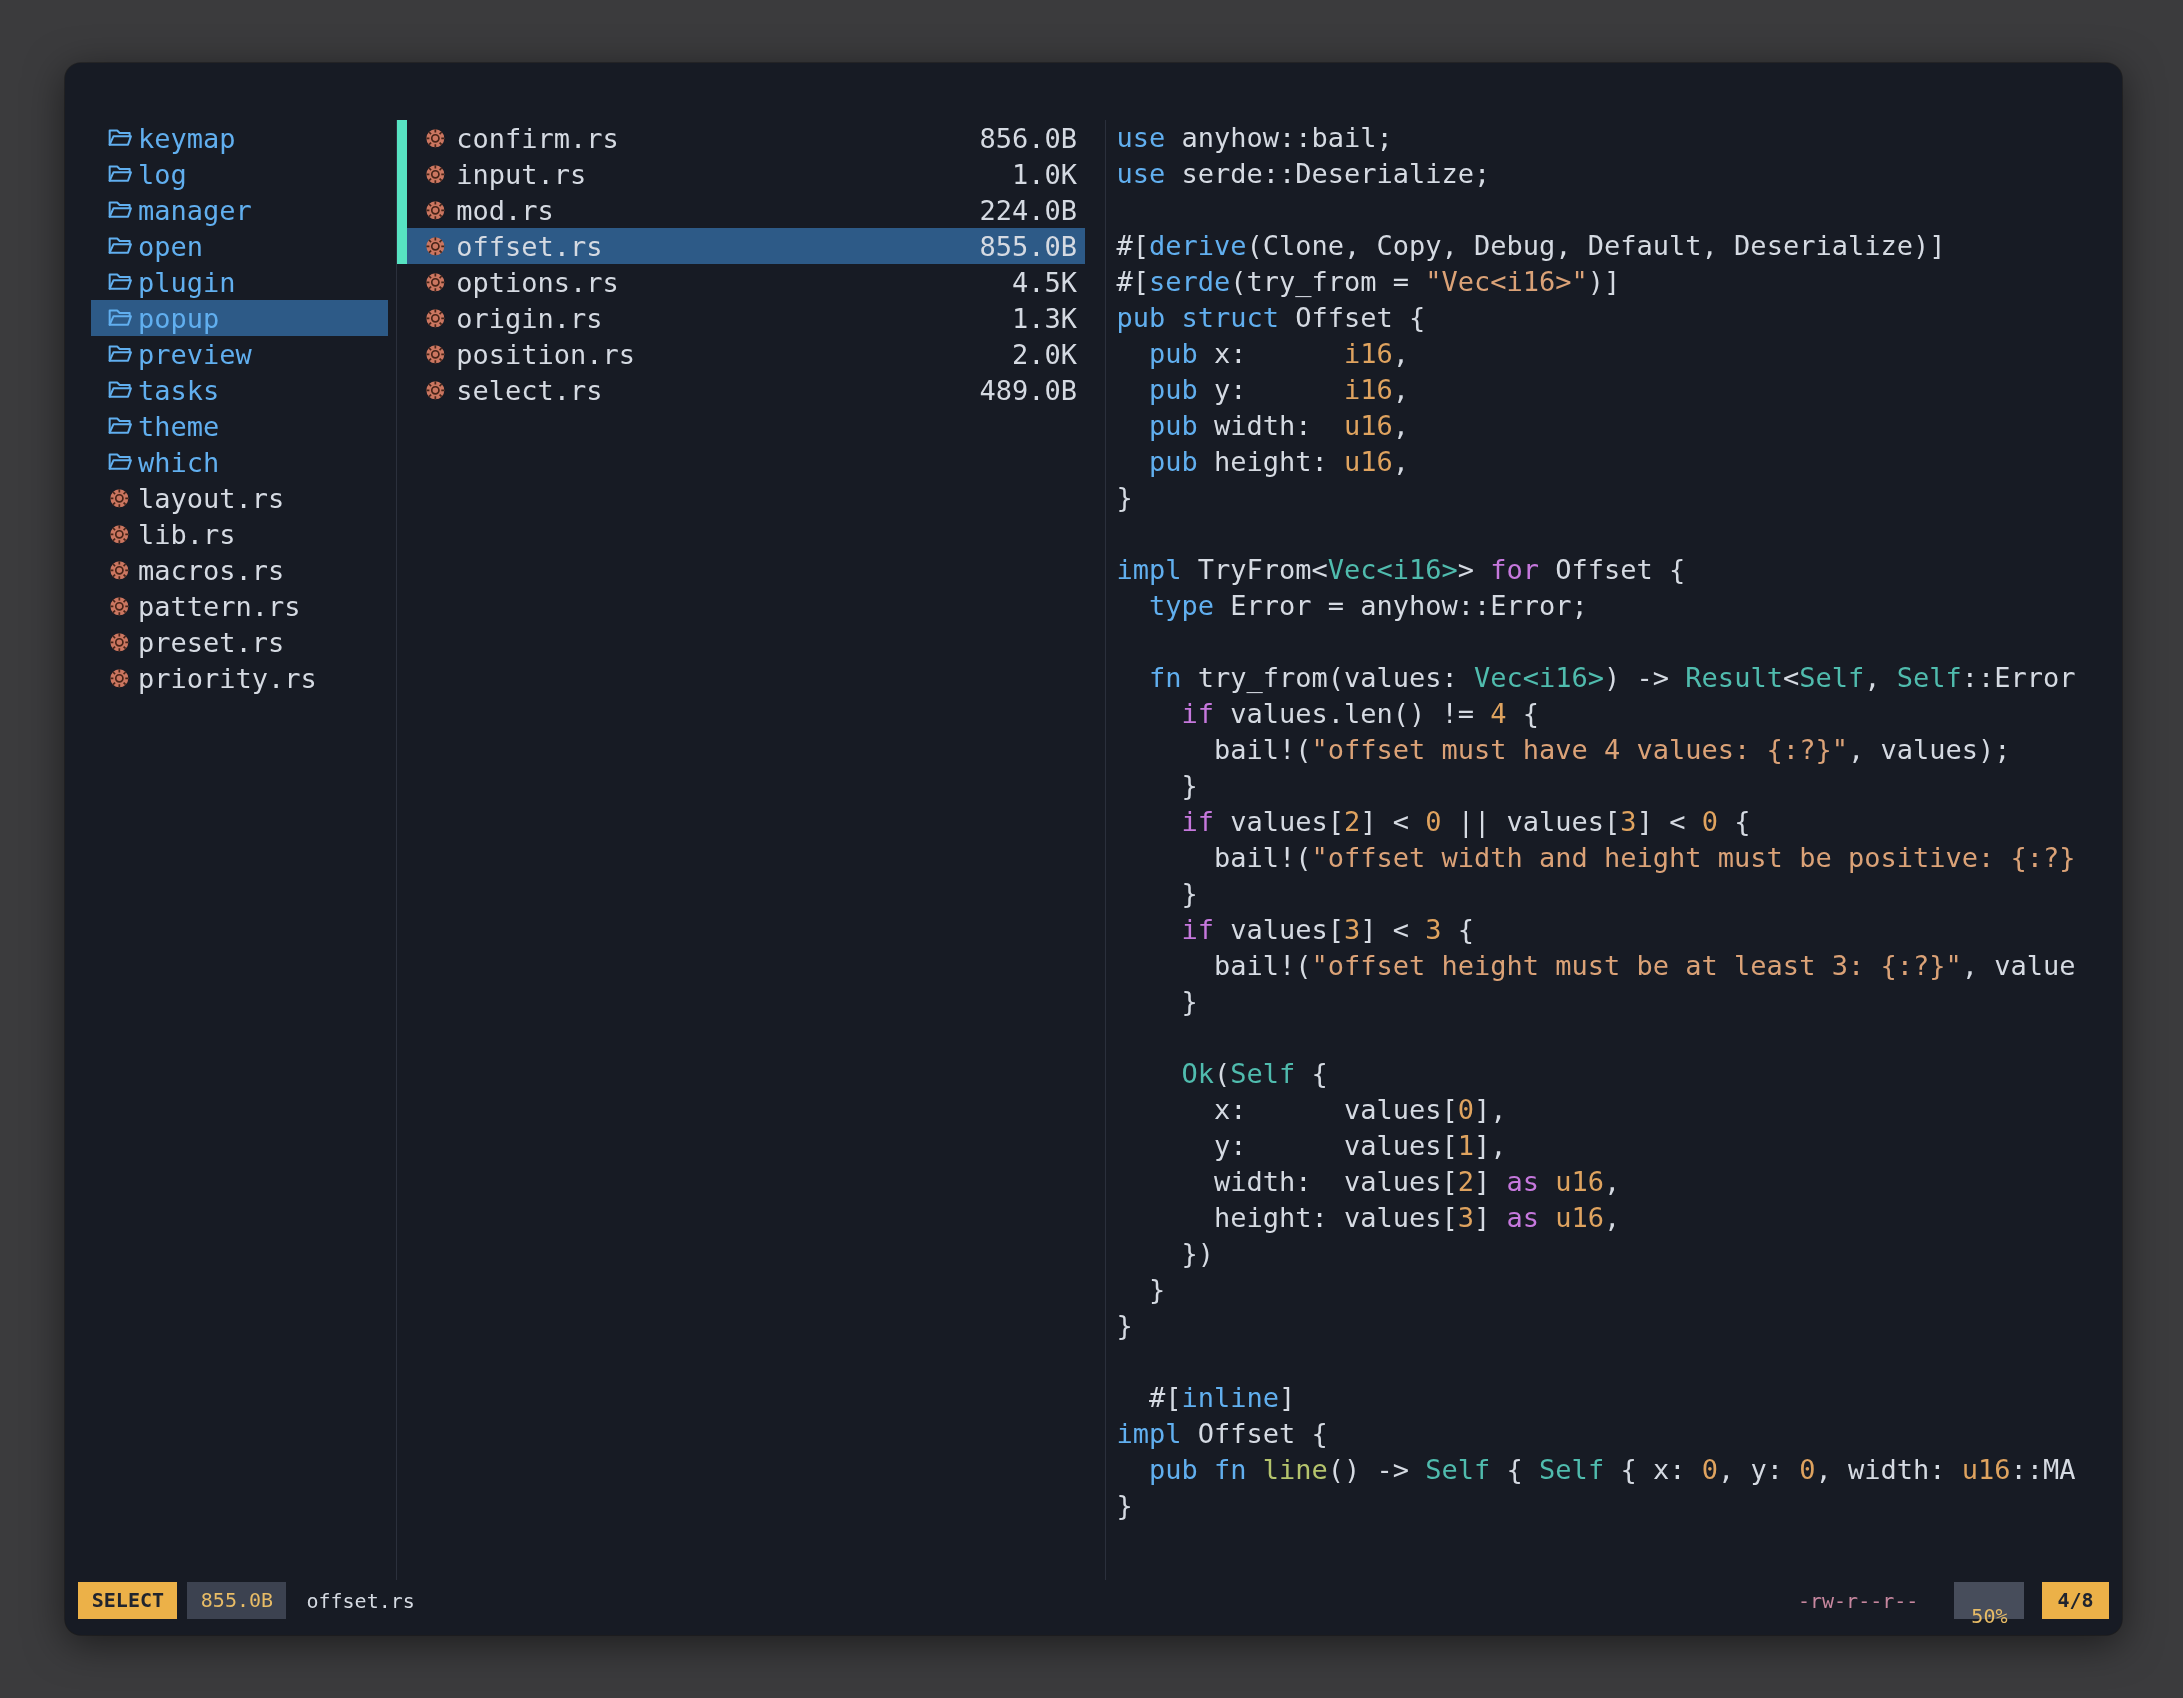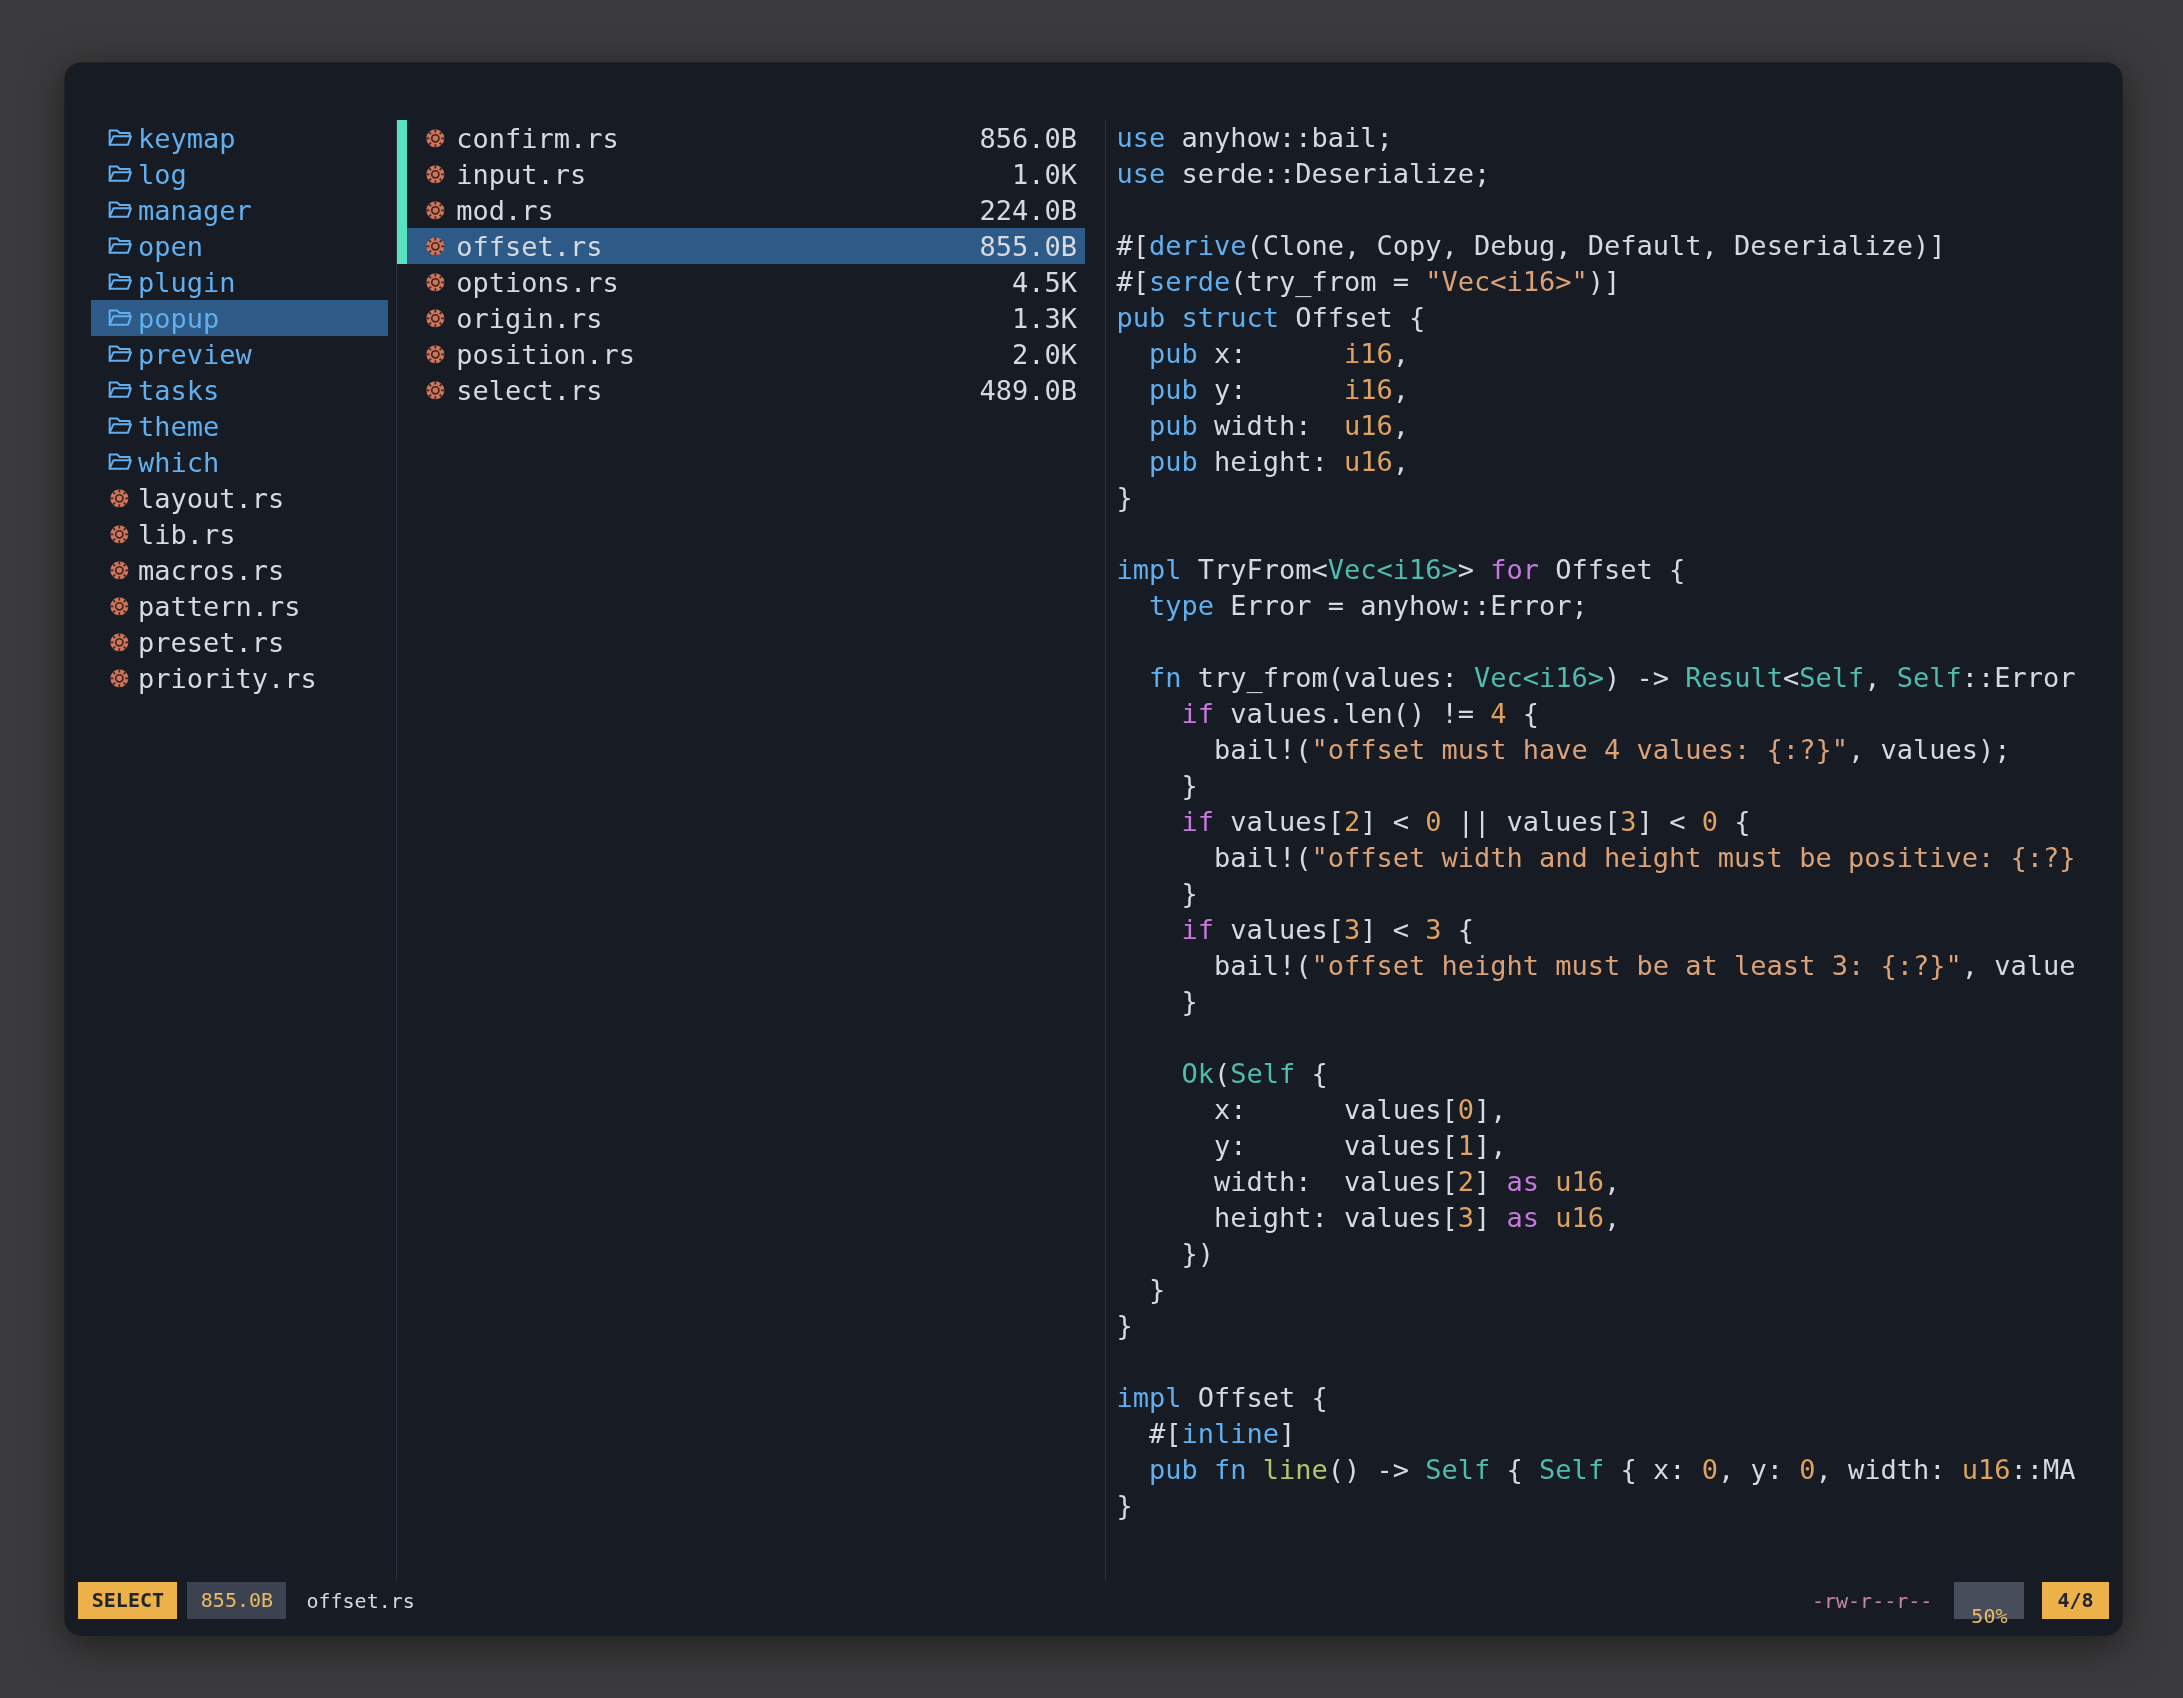--- a/index.html
+++ b/index.html
@@ -63,21 +63,21 @@
   
   .statusbar {
     height:55px; display:flex; align-items:center;
     padding:0 13.4px 13.4px 13.4px; font-size:20px;
   }
   .chip { height:37px; line-height:37px; padding:0 13.4px; flex:none; }
   .chip.mode { background:var(--amber,#ecb148); color:var(--chipTextDark,#20242e); font-weight:bold; }
   .chip.szchip { background:var(--chipDark,#3c4250); color:var(--yellowText,#e8bc66); margin-left:10px; }
   .sb-filename { margin-left:20px; color:var(--fg,#d5dae2); }
   .sb-spacer { flex:1; }
-  .sb-perms { color:var(--permsPink,#c7879f); margin-right:22px; }
+  .sb-perms { color:var(--permsPink,#c7879f); margin-right:36px; }
   .chip.pct { background:var(--chipGray,#474d5b); color:var(--yellowText,#e8bc66); padding:16px 17px; }
   .chip.pos { background:var(--amber,#ecb148); color:var(--chipTextDark,#20242e); font-weight:bold; margin-left:18px; padding:0 15px; }
 </style>
 </head>
 <body>
 
 <div class="page">
   <div class="window">
     <div class="content">
       <aside class="sidebar" id="sidebar">
@@ -375,22 +375,22 @@
           <div class="cline">&nbsp;</div>
           <div class="cline"><span class="t-fg">    </span><span class="t-teal">Ok</span><span class="t-fg">(</span><span class="t-teal">Self</span><span class="t-fg"> {</span></div>
           <div class="cline"><span class="t-fg">      x:      values[</span><span class="t-num">0</span><span class="t-fg">],</span></div>
           <div class="cline"><span class="t-fg">      y:      values[</span><span class="t-num">1</span><span class="t-fg">],</span></div>
           <div class="cline"><span class="t-fg">      width:  values[</span><span class="t-num">2</span><span class="t-fg">] </span><span class="t-pur">as</span><span class="t-fg"> </span><span class="t-typ">u16</span><span class="t-fg">,</span></div>
           <div class="cline"><span class="t-fg">      height: values[</span><span class="t-num">3</span><span class="t-fg">] </span><span class="t-pur">as</span><span class="t-fg"> </span><span class="t-typ">u16</span><span class="t-fg">,</span></div>
           <div class="cline"><span class="t-fg">    })</span></div>
           <div class="cline"><span class="t-fg">  }</span></div>
           <div class="cline"><span class="t-fg">}</span></div>
           <div class="cline">&nbsp;</div>
+          <div class="cline"><span class="t-fg">  #[</span><span class="t-kw">inline</span><span class="t-fg">]</span></div>
           <div class="cline"><span class="t-kw">impl</span><span class="t-fg"> Offset {</span></div>
-          <div class="cline"><span class="t-fg">  #[</span><span class="t-kw">inline</span><span class="t-fg">]</span></div>
           <div class="cline"><span class="t-fg">  </span><span class="t-kw">pub fn</span><span class="t-fg"> </span><span class="t-fnm">line</span><span class="t-fg">() -&gt; </span><span class="t-teal">Self</span><span class="t-fg"> { </span><span class="t-teal">Self</span><span class="t-fg"> { x: </span><span class="t-num">0</span><span class="t-fg">, y: </span><span class="t-num">0</span><span class="t-fg">, width: </span><span class="t-typ">u16</span><span class="t-fg">::MA</span></div>
           <div class="cline"><span class="t-fg">}</span></div>
         </section>
     </div>
     <footer class="statusbar">
       <span class="chip mode">SELECT</span>
       <span class="chip szchip">855.0B</span>
       <span class="sb-filename">offset.rs</span>
       <span class="sb-spacer"></span>
       <span class="sb-perms">-rw-r--r--</span>

